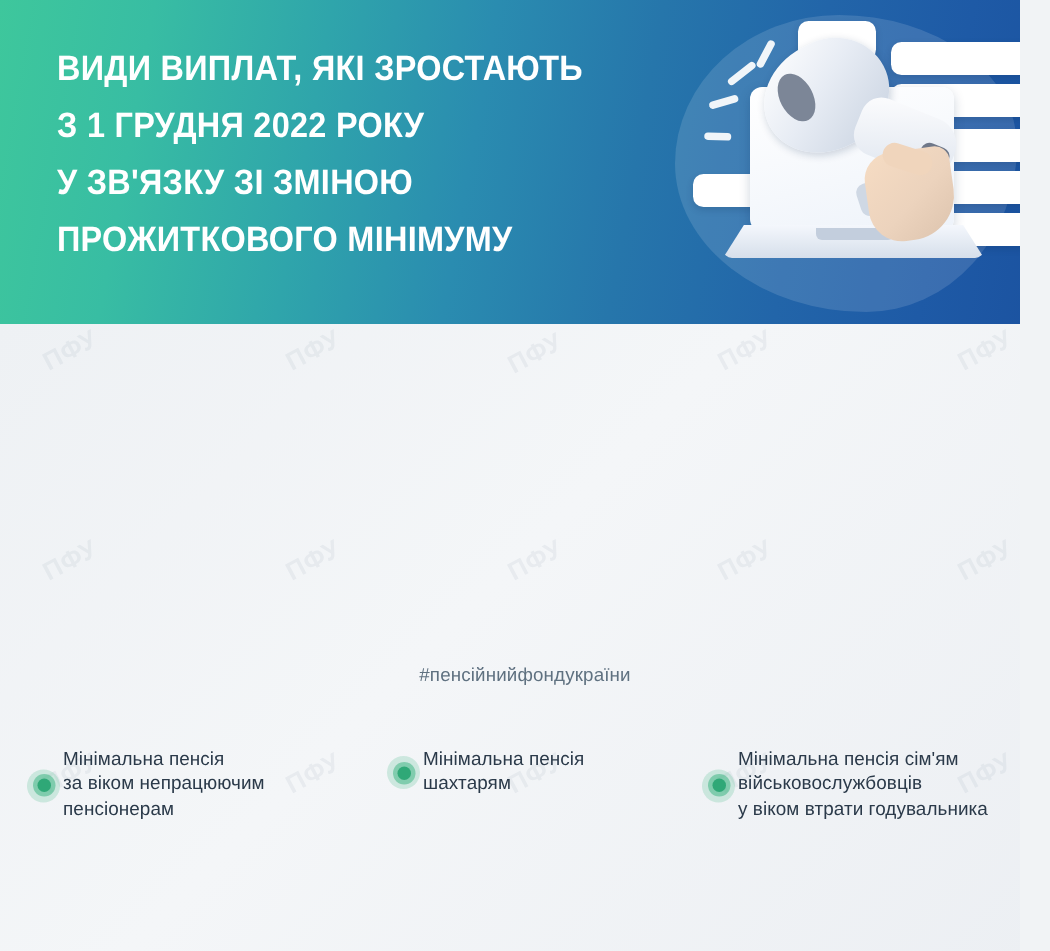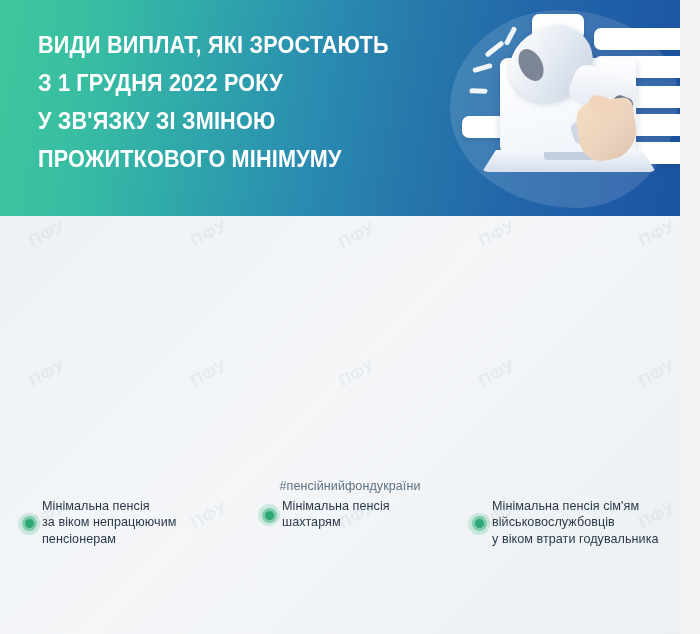--- a/index.html
+++ b/index.html
@@ -231,21 +231,20 @@
 
   .hashtag {
     position: absolute;
     top: 227px;
     left: 0;
     width: 700px;
     text-align: center;
     font-size: 12.5px;
     color: #5f7180;
     letter-spacing: 0.1px;
-    margin-top: 36px;
   }
 
   .items {
     position: absolute;
     left: 0;
     top: 262px;
     width: 700px;
   }
 
   .item {

